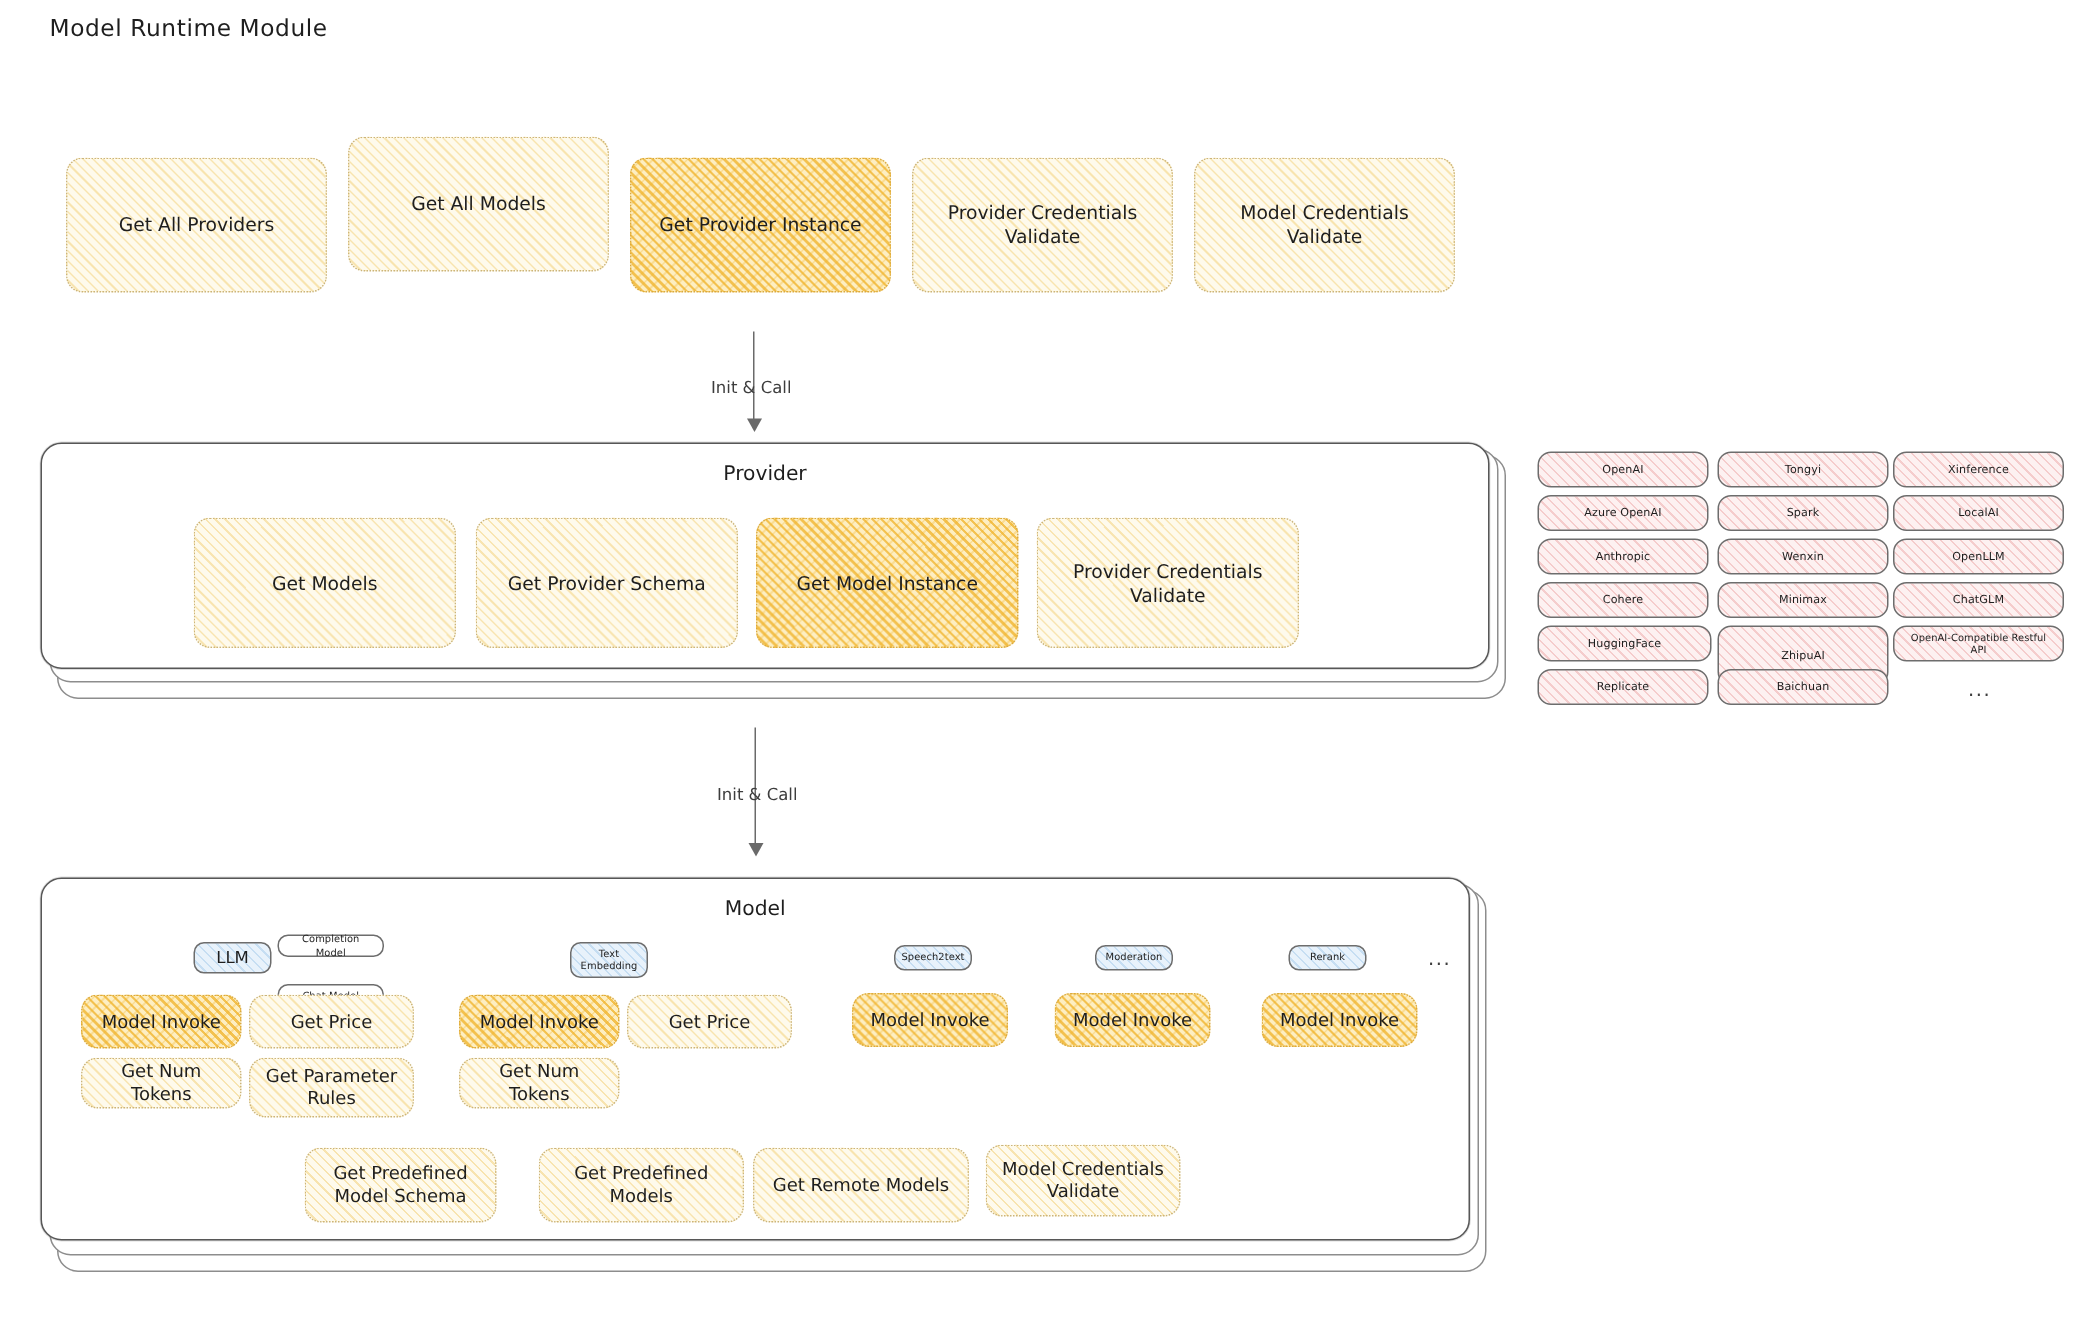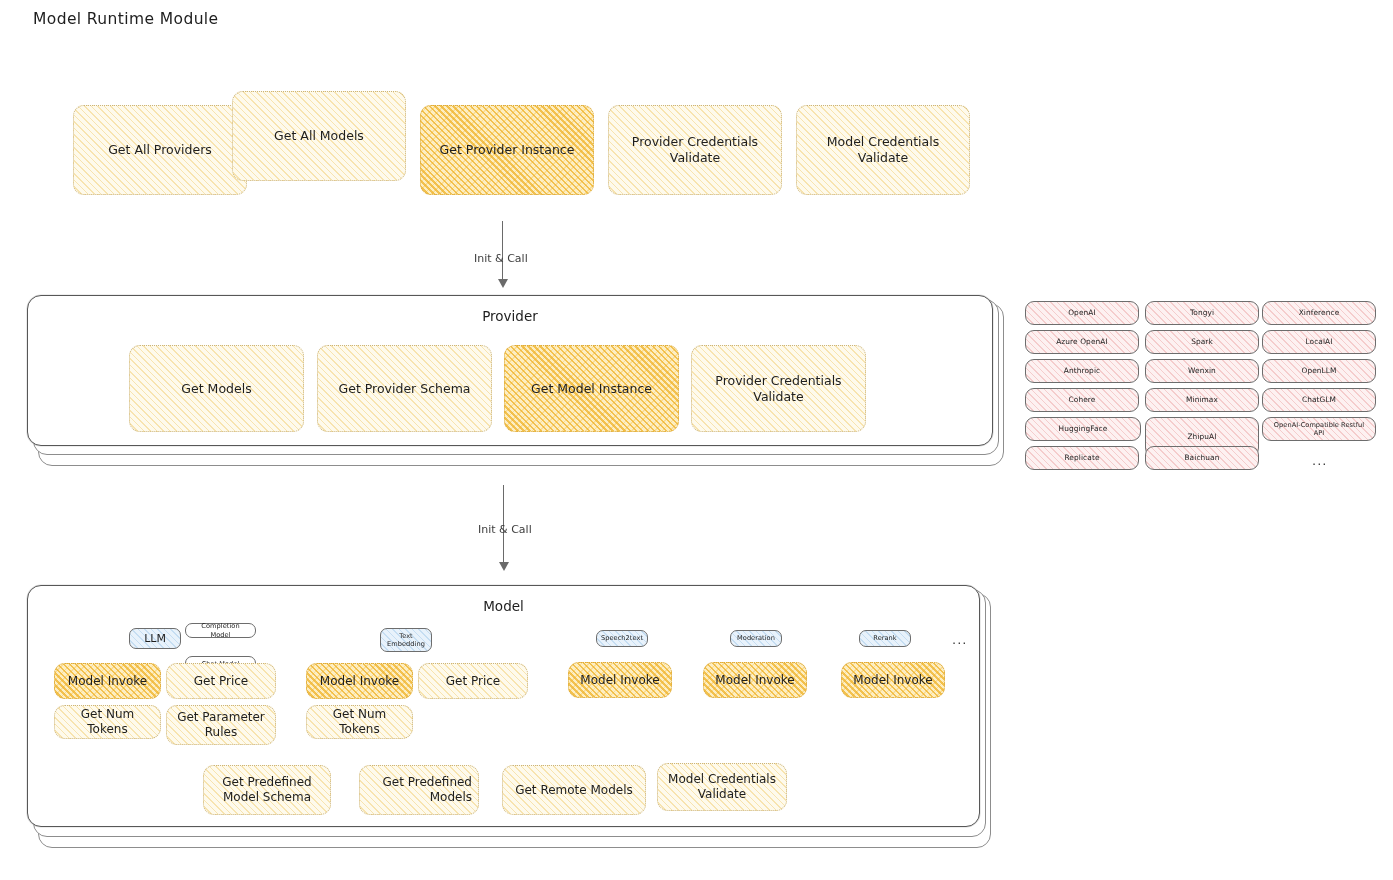--- a/index.html
+++ b/index.html
@@ -117,21 +117,21 @@
   }
 </style>
 </head>
 <body>
 
 <div class="stage">
 
   <div class="page-title">Model Runtime Module</div>
 
 
-  <div class="node big fill-light" style="left:44px; top:105px; width:174px; height:90px;margin-left:29px;">
+  <div class="node big fill-light" style="left:44px; top:105px; width:174px; height:90px;">
     <span>Get All Providers</span>
   </div>
   <div class="node big fill-light" style="left:232px; top:91px; width:174px; height:90px;justify-content:center;">
     <span>Get All Models</span>
   </div>
   <div class="node big fill-strong" style="left:420px; top:105px; width:174px; height:90px;">
     <span>Get Provider Instance</span>
   </div>
   <div class="node big fill-light" style="left:608px; top:105px; width:174px; height:90px;">
     <span>Provider Credentials Validate</span>
@@ -283,21 +283,21 @@
   </div>
   <div class="node mid fill-strong" style="left:841px; top:662px; width:104px; height:36px;">
     <span>Model Invoke</span>
   </div>
 
   <div class="ellipsis" style="left:952px; top:632px;">...</div>
 
   <div class="node mid fill-light" style="left:203px; top:765px; width:128px; height:50px;">
     <span>Get Predefined Model Schema</span>
   </div>
-  <div class="node mid fill-light" style="left:359px; top:765px; width:120px; height:50px;text-align:right;">
+  <div class="node mid fill-light" style="left:359px; top:765px; width:137px; height:50px;">
     <span>Get Predefined Models</span>
   </div>
   <div class="node mid fill-light" style="left:502px; top:765px; width:144px; height:50px;">
     <span>Get Remote Models</span>
   </div>
   <div class="node mid fill-light" style="left:657px; top:763px; width:130px; height:48px;">
     <span>Model Credentials Validate</span>
   </div>
 
 </div>

